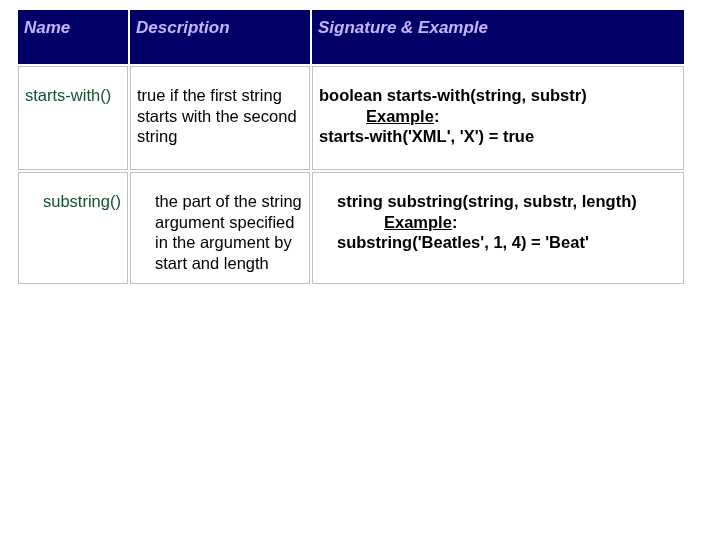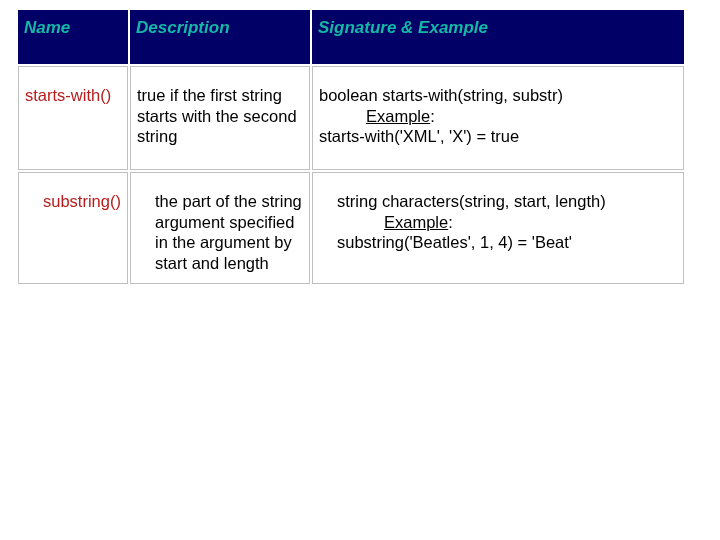--- a/index.html
+++ b/index.html
@@ -19,47 +19,48 @@
     border-collapse: separate;
     border-spacing: 2px;
     width: 100%;
     table-layout: fixed;
   }
   col.c1 { width: 110px; }
   col.c2 { width: 180px; }
   col.c3 { width: auto; }
   th {
     background: #000066;
-    color: #14b8a6;
+    color: #c4b5fd;
     font-weight: bold;
     font-style: italic;
     text-align: left;
     vertical-align: top;
     padding: 8px 6px 26px 6px;
     font-size: 17px;
   }
   td {
     border: 1px solid #c0c0c0;
     vertical-align: top;
     padding: 18px 6px 22px 6px;
     font-size: 16.5px;
     line-height: 1.25;
   }
   td.name {
-    color: #b91c1c;
+    color: #14532d;
   }
   .u {
     text-decoration: underline;
     margin-left: 47px;
   }
   .mono-ish {
     font-size: 15px;
   }
   .sig-block {
     word-wrap: break-word;
+    font-weight: bold;
   }
   td.last { padding-bottom: 10px; padding-left: 24px; }
 </style>
 </head>
 <body>
 
 <div class="wrap">
 <table>
   <colgroup>
     <col class="c1">
@@ -84,21 +85,21 @@
         <span>starts-with('XML', 'X') = true</span>
       </td>
     </tr>
 
 
 
     <tr>
       <td class="name last">substring()</td>
       <td class="last">the part of the string  argument specified in the argument by start and length</td>
       <td class="sig-block last">
-        <span>string characters(string, start, length)</span><br>
+        <span>string substring(string, substr, length)</span><br>
         <span class="u">Example</span>:<br>
         <span>substring('Beatles', 1, 4) = 'Beat'</span>
       </td>
     </tr>
 
   </tbody>
 </table>
 </div>
 
 </body></html>

